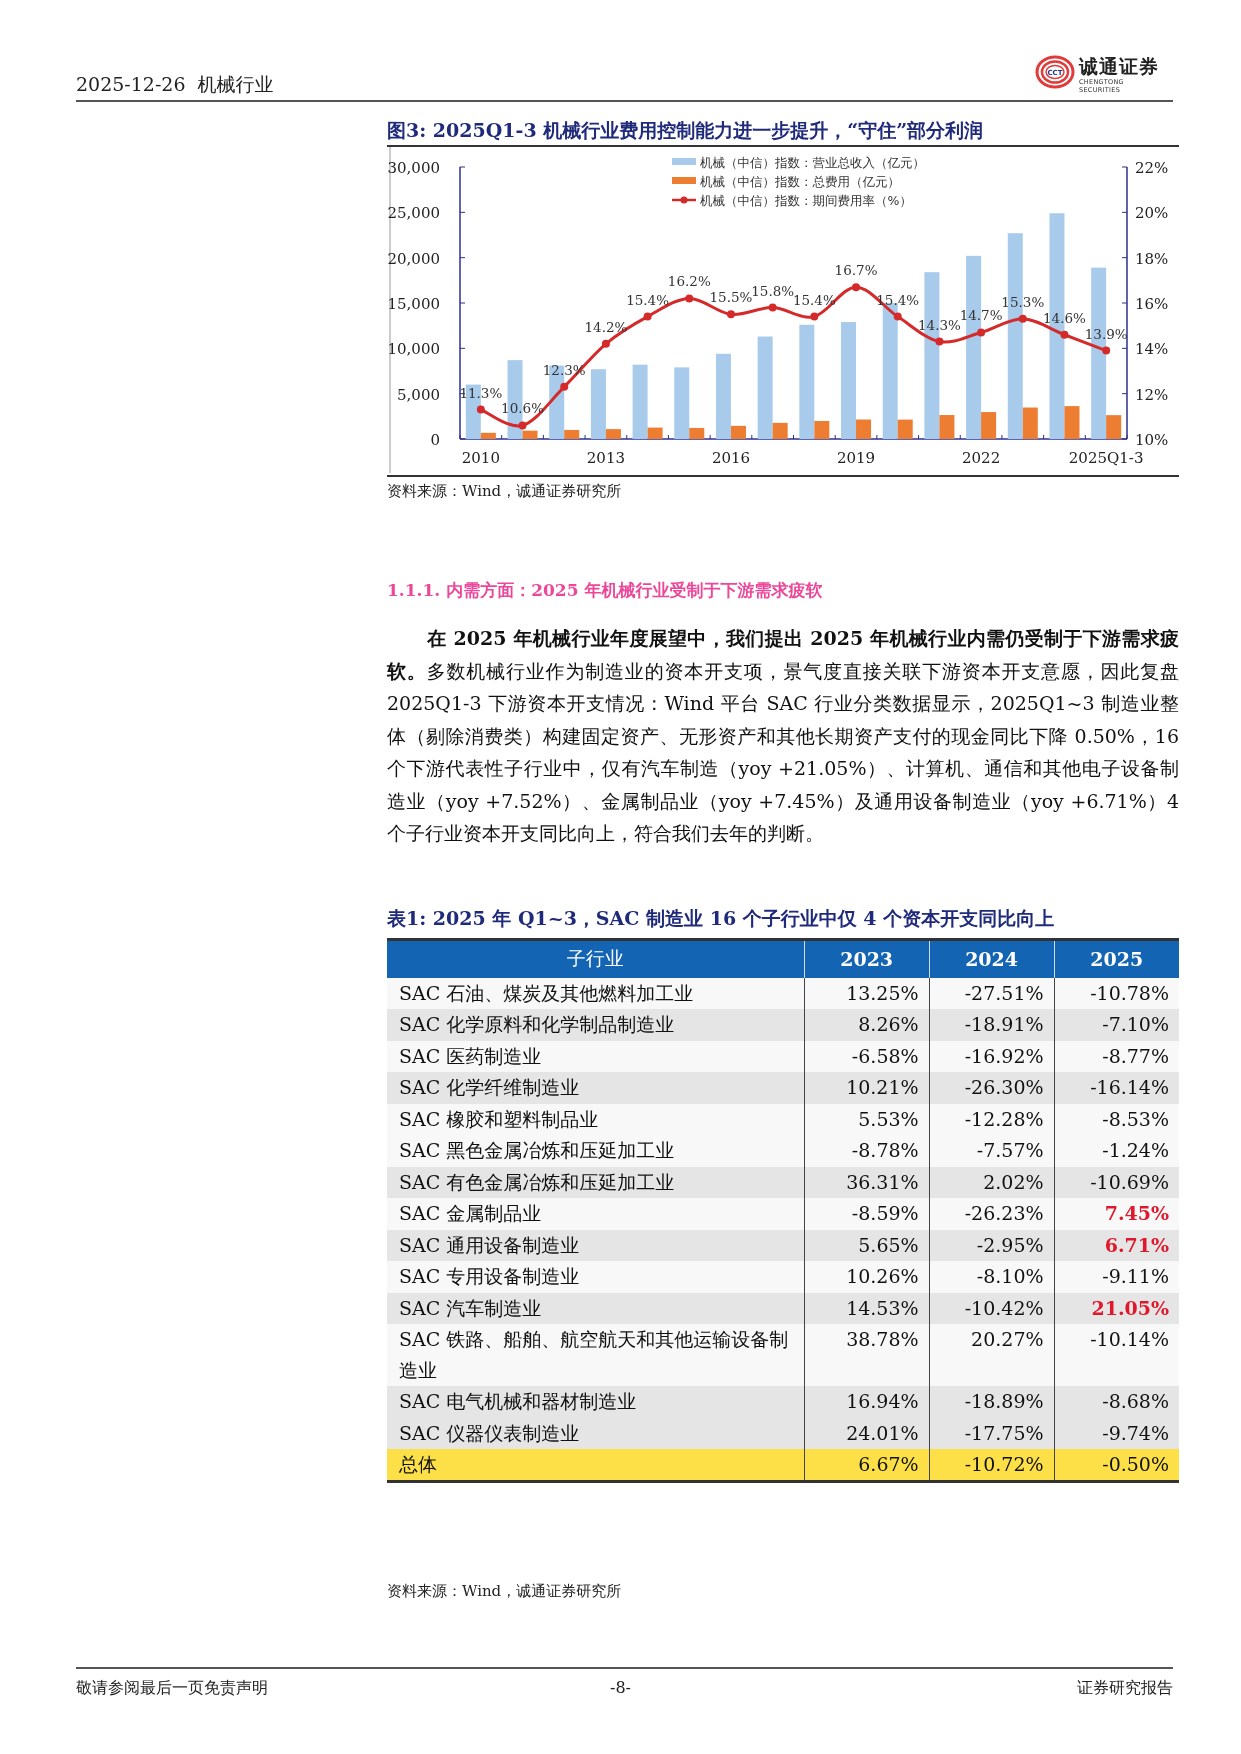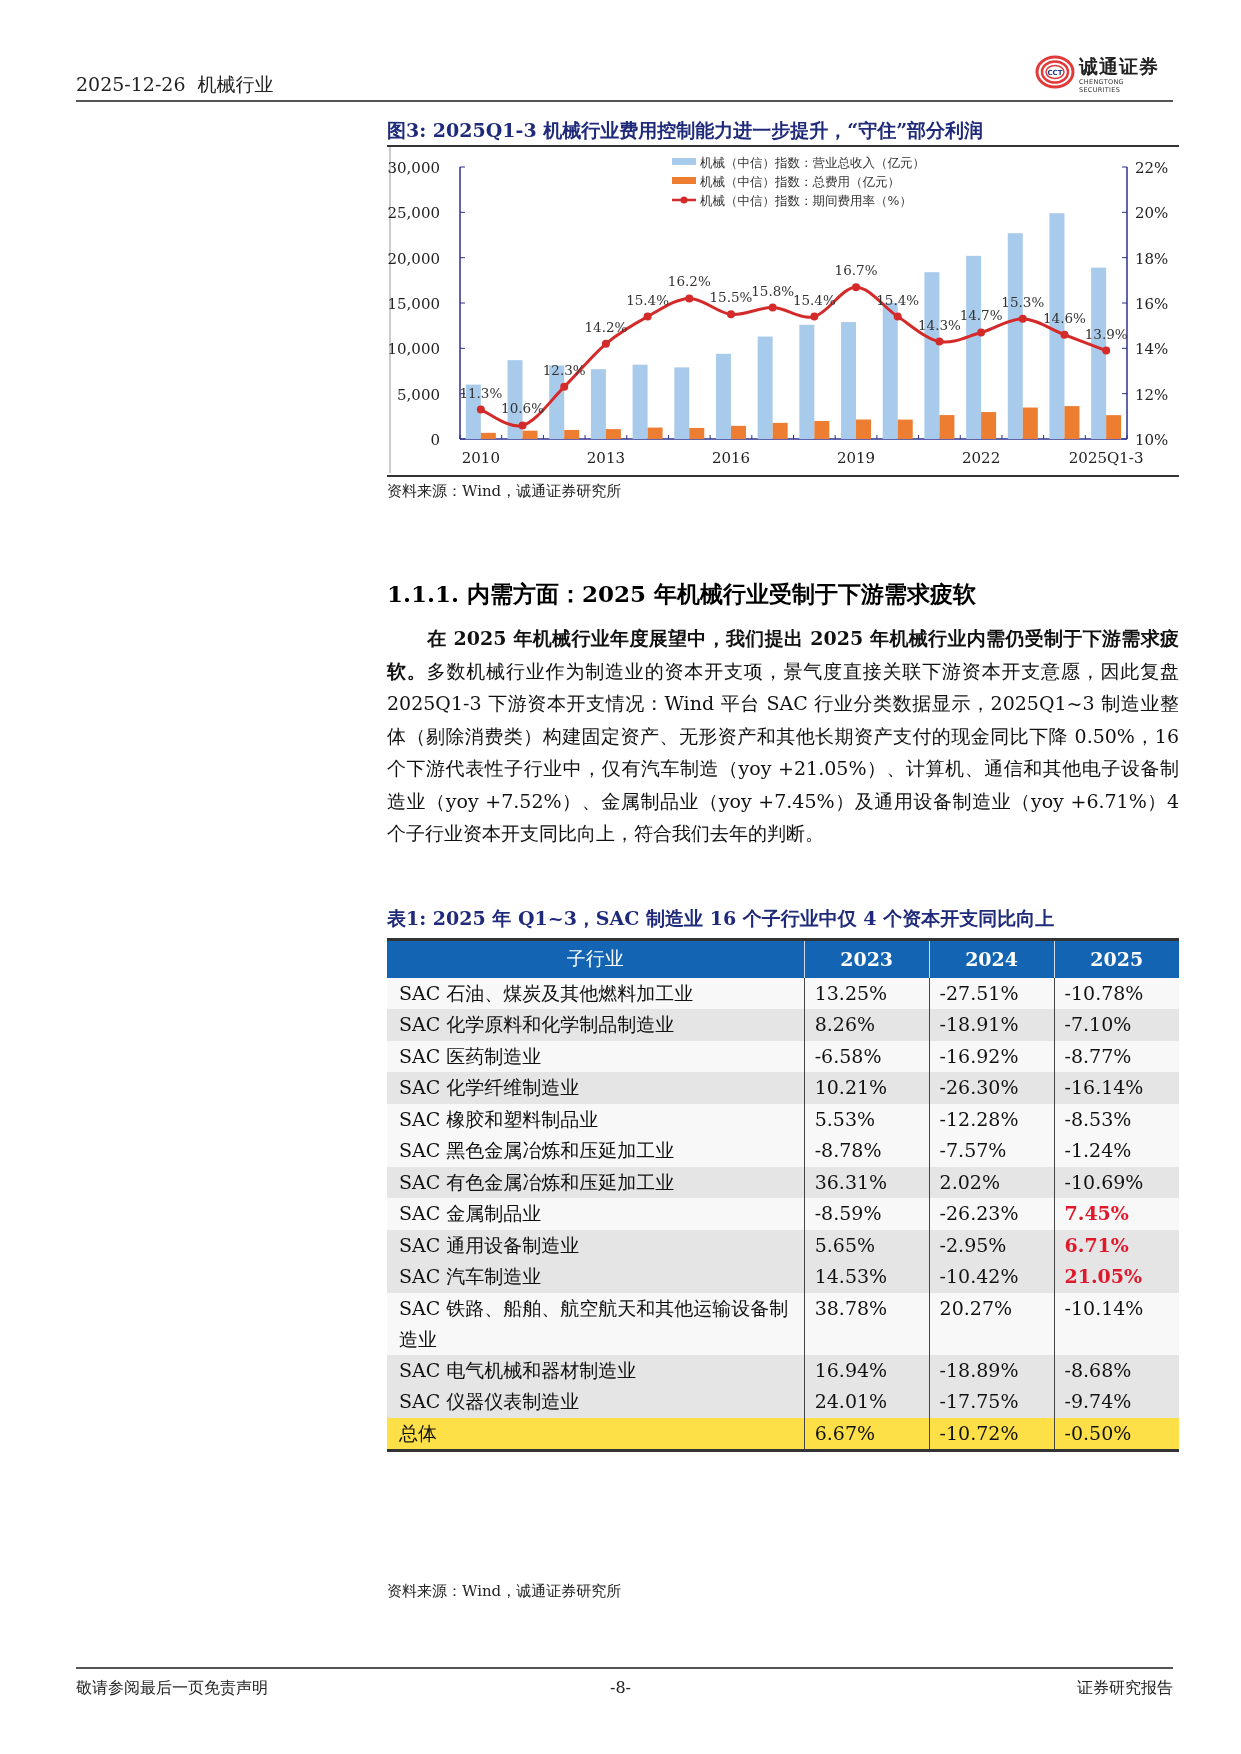--- a/index.html
+++ b/index.html
@@ -9,31 +9,31 @@
   .hdr-date { left: 76px; top: 72px; font-size: 19px; color: #222; }
   .hdr-line { left: 76px; top: 100px; width: 1097px; height: 2px; background: #555; }
   .logo { left: 1035px; top: 52px; width: 125px; height: 40px; }
   .logo-cn { position: absolute; left: 44px; top: 2px; font-size: 19px; font-weight: bold; color: #222; letter-spacing: 1px; font-family: "DejaVu Sans", sans-serif; }
   .logo-en { position: absolute; left: 44px; top: 26px; font-size: 6.5px; color: #333; font-family: "DejaVu Sans", sans-serif; letter-spacing: 0.3px; }
   .fig-title { left: 387px; top: 118px; font-size: 19px; font-weight: bold; color: #1f2a7a; }
   .fig-rule { left: 387px; top: 145px; width: 792px; height: 2px; background: #333; }
   .chart { left: 387px; top: 147px; width: 792px; height: 330px; }
   .chart-bottom { left: 387px; top: 475px; width: 792px; height: 2px; background: #333; }
   .source { font-size: 15px; color: #222; }
-  .sec-head { left: 387px; top: 579px; font-size: 23px; font-weight: bold; color: #000000; }
+  .sec-head { left: 387px; top: 579px; font-size: 17px; font-weight: bold; color: #ec4899; }
   .para { left: 387px; top: 622px; width: 792px; font-size: 19px; line-height: 32.5px; text-align: justify; color: #111; }
   .para b { font-weight: bold; }
   .para .indent { display: inline-block; width: 40px; }
   .tbl-title { left: 387px; top: 906px; font-size: 19px; font-weight: bold; color: #1f2a7a; }
   table.data { position: absolute; left: 387px; top: 938px; width: 792px; border-collapse: collapse; font-size: 19px; }
   table.data th { background: #1464b4; color: #fff; font-weight: bold; height: 38px; border-left: 1px solid #d0dcee; font-size: 19px; }
   table.data th:first-child { border-left: none; font-weight: normal; }
   table.data td { height: 31.5px; padding: 0 10px; border-left: 1px solid #444; line-height: 31px; vertical-align: top; }
   table.data td:first-child { border-left: none; text-align: left; padding-left: 12px; }
-  table.data td.num { text-align: left; width: 125px; }
+  table.data td.num { text-align: right; width: 125px; }
   table.data tr.odd td { background: #f8f8f8; }
   table.data tr.even td { background: #e5e5e5; }
   table.data tr.total td { background: #fde047; }
   table.data tr.total { border-bottom: 3px solid #333; }
   table.data td.hi { color: #e0182c; font-weight: bold; }
   table.data thead tr { border-top: 3px solid #333; }
   .ftr-line { left: 76px; top: 1667px; width: 1097px; height: 2px; background: #555; }
   .ftr { top: 1678px; font-size: 16px; color: #222; }
 </style>
 </head>
@@ -254,20 +254,26 @@
         <td class="num">-8.59%</td>
         <td class="num">-26.23%</td>
         <td class="num hi">7.45%</td>
       </tr>
       <tr class="even">
         <td>SAC 通用设备制造业</td>
         <td class="num">5.65%</td>
         <td class="num">-2.95%</td>
         <td class="num hi">6.71%</td>
       </tr>
+      <tr class="odd">
+        <td>SAC 专用设备制造业</td>
+        <td class="num">10.26%</td>
+        <td class="num">-8.10%</td>
+        <td class="num">-9.11%</td>
+      </tr>
       <tr class="even">
         <td>SAC 汽车制造业</td>
         <td class="num">14.53%</td>
         <td class="num">-10.42%</td>
         <td class="num hi">21.05%</td>
       </tr>
       <tr class="odd">
         <td style="width: 410px;">SAC 铁路、船舶、航空航天和其他运输设备制造业</td>
         <td class="num">38.78%</td>
         <td class="num">20.27%</td>

